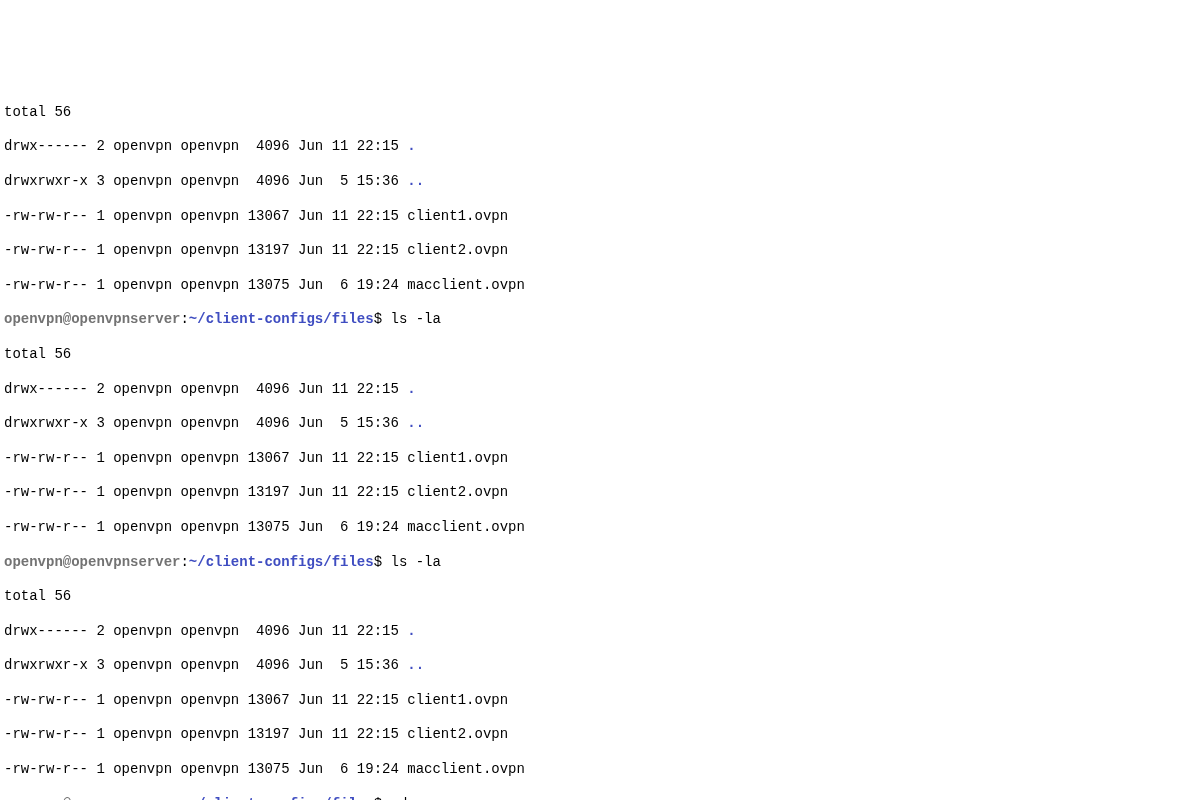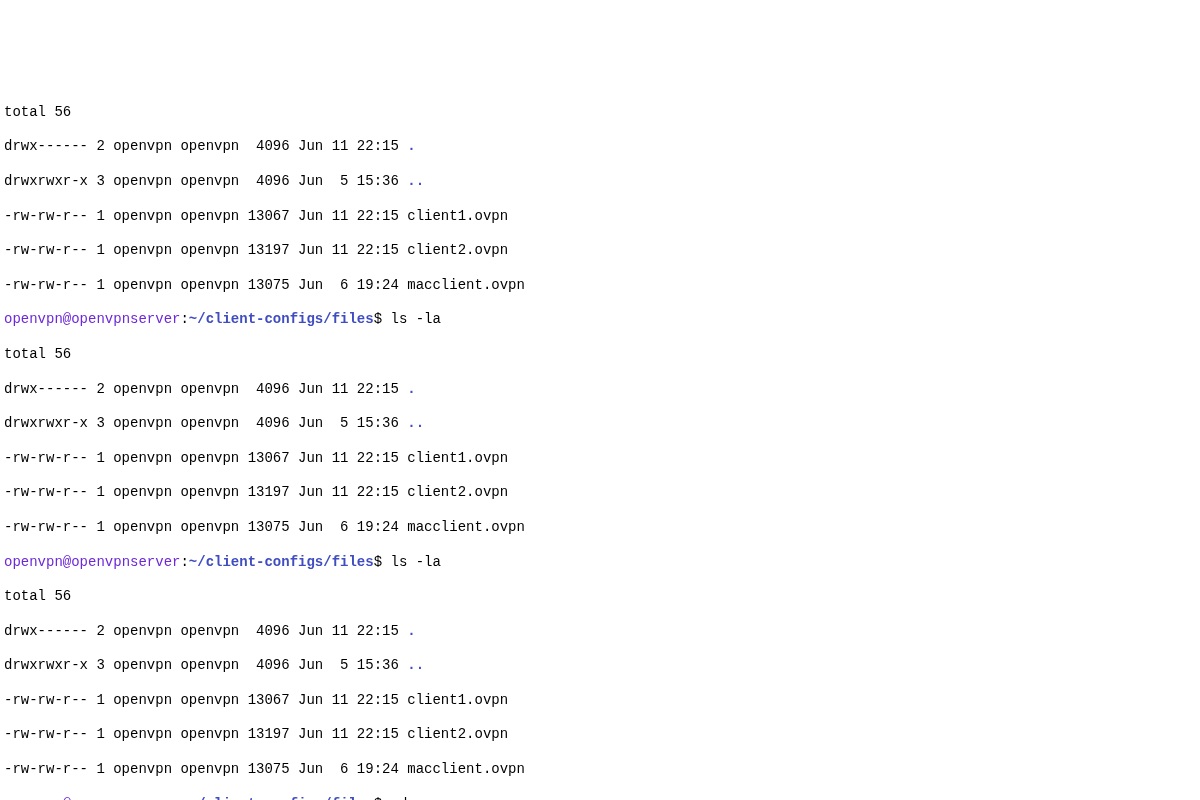--- a/index.html
+++ b/index.html
@@ -10,21 +10,21 @@
     font-size: 14px;
     line-height: 17.3px;
     color: #000;
     white-space: pre;
     overflow: hidden;
   }
   .term {
     padding: 0 4px 4px 4px;
     letter-spacing: 0;
   }
-  .green { color: #6d28d9; font-weight: normal; }
+  .green { color: #737373; font-weight: bold; }
   .blue  { color: #3f4dc1; font-weight: bold; }
   .line { display:block; }
   [data-interactable] {  }
 </style>
 </head>
 <body>
 
 
 
 <div class="term" data-interactable="true">

